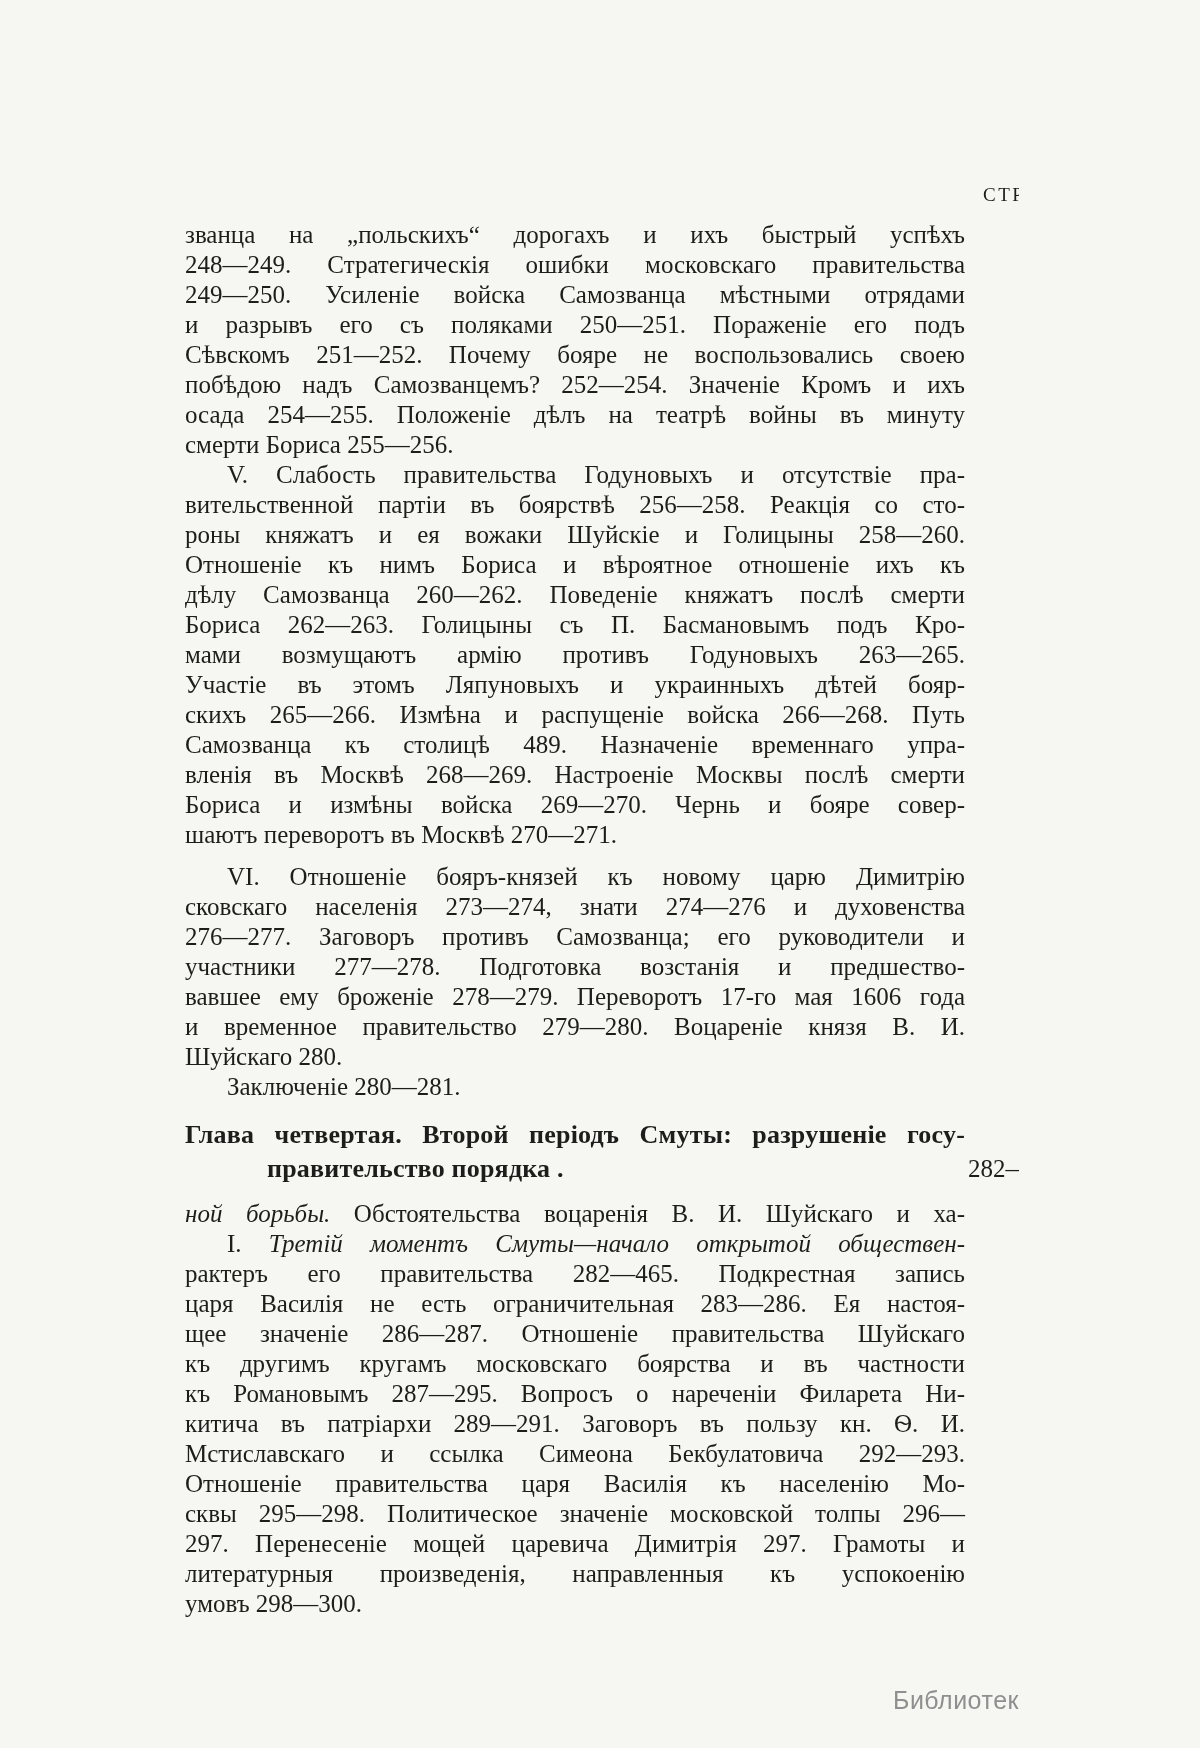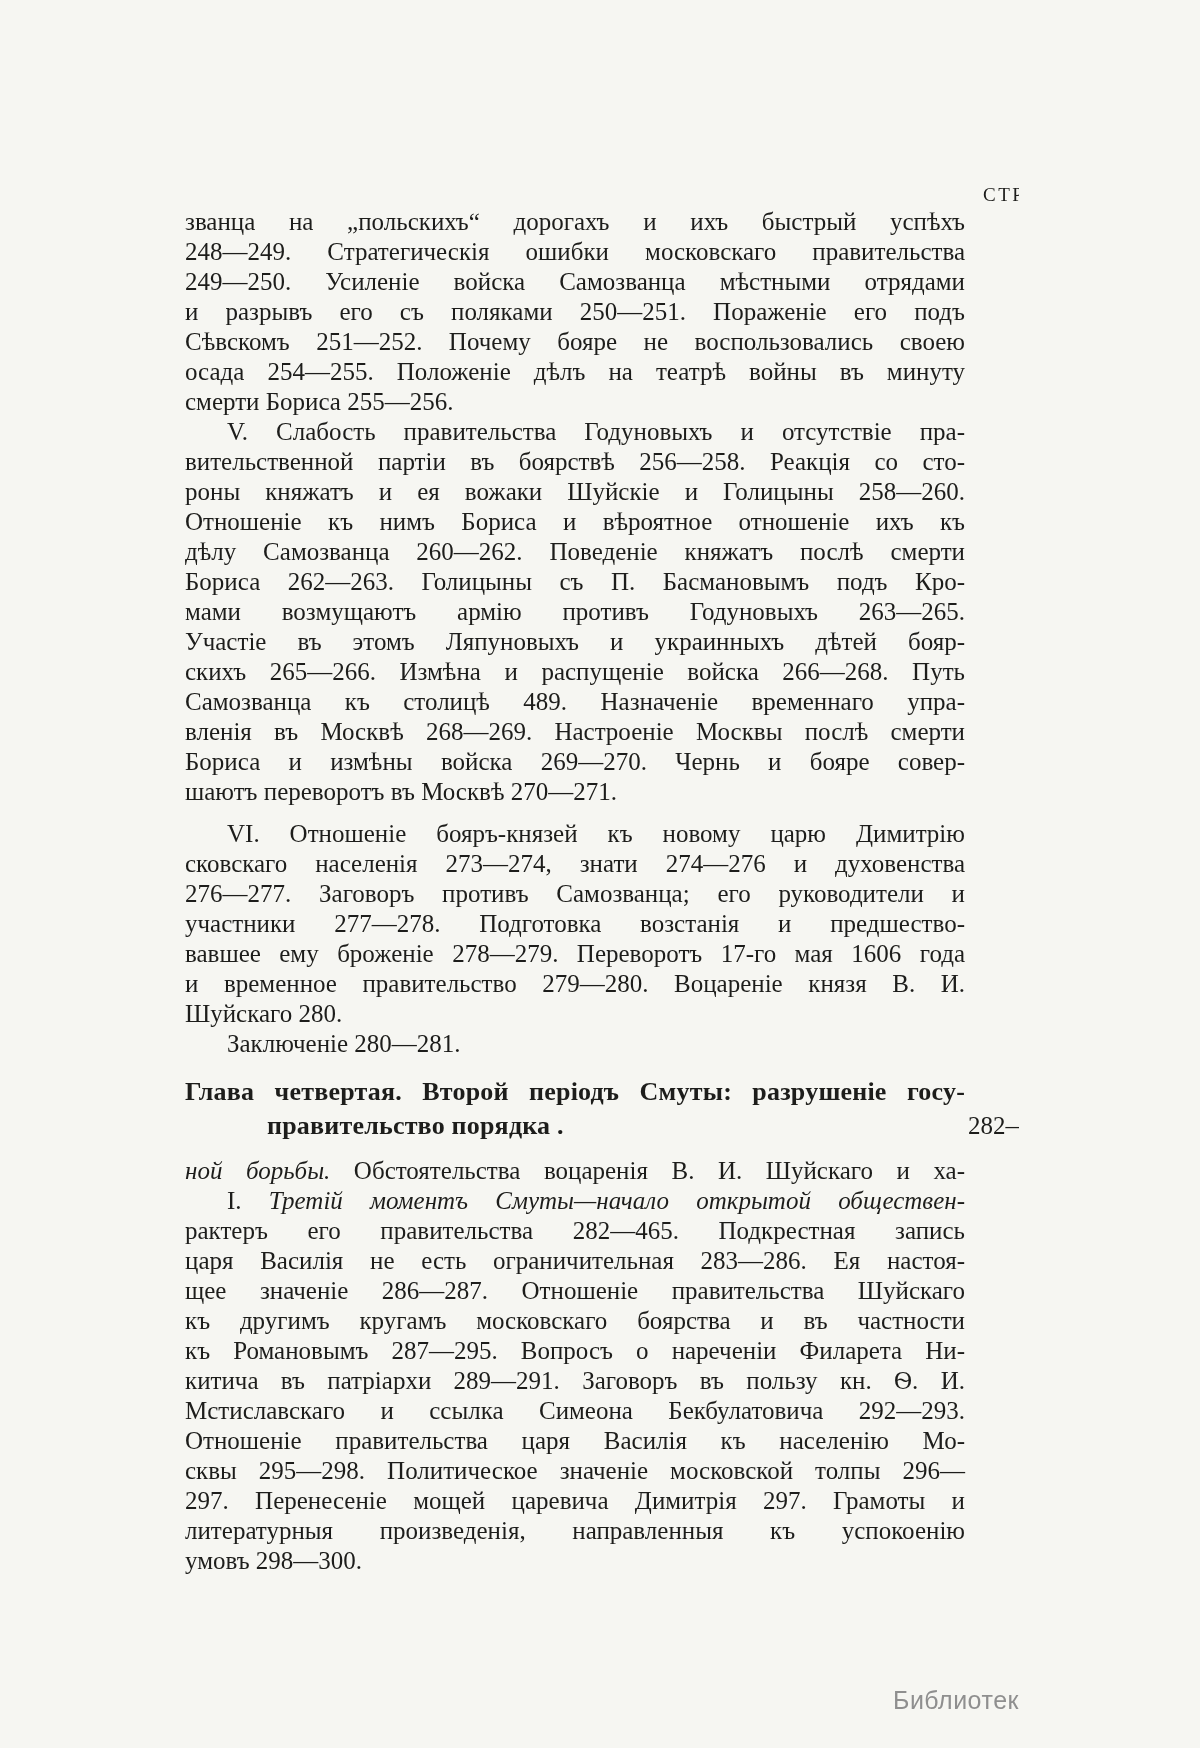--- a/index.html
+++ b/index.html
@@ -19,21 +19,21 @@
   }
   .folio{
     position:absolute;left:1010px;top:102px;
     font-size:26px;letter-spacing:2px;font-weight:bold;
   }
   .col-header{
     position:absolute;left:953px;top:184px;
     font-size:19px;letter-spacing:2.5px;
   }
   .body-col{
-    position:absolute;left:155px;top:207px;width:780px;
+    position:absolute;left:155px;top:220px;width:780px;
   }
   .para{margin:0;}
   #paras-before .para:nth-child(3){margin-top:12px;}
   .line{
     line-height:30px;
     font-size:25px;
     text-align:justify;
     text-align-last:justify;
     text-justify:inter-word;
     white-space:nowrap;
@@ -79,20 +79,21 @@
 
   <div class="body-col">
 
     <div id="paras-before">
         <div class="para">
           <div class="line"><span>званца на „польскихъ“ дорогахъ и ихъ быстрый успѣхъ</span></div>
           <div class="line"><span>248—249. Стратегическія ошибки московскаго правительства</span></div>
           <div class="line"><span>249—250. Усиленіе войска Самозванца мѣстными отрядами</span></div>
           <div class="line"><span>и разрывъ его съ поляками 250—251. Пораженіе его подъ</span></div>
           <div class="line"><span>Сѣвскомъ 251—252. Почему бояре не воспользовались своею</span></div>
+          <div class="line"><span>побѣдою надъ Самозванцемъ? 252—254. Значеніе Кромъ и ихъ</span></div>
           <div class="line"><span>осада 254—255. Положеніе дѣлъ на театрѣ войны въ минуту</span></div>
           <div class="line last"><span>смерти Бориса 255—256.</span></div>
         </div>
         <div class="para">
           <div class="line indent"><span>V. Слабость правительства Годуновыхъ и отсутствіе пра-</span></div>
           <div class="line"><span>вительственной партіи въ боярствѣ 256—258. Реакція со сто-</span></div>
           <div class="line"><span>роны княжатъ и ея вожаки Шуйскіе и Голицыны 258—260.</span></div>
           <div class="line"><span>Отношеніе къ нимъ Бориса и вѣроятное отношеніе ихъ къ</span></div>
           <div class="line"><span>дѣлу Самозванца 260—262. Поведеніе княжатъ послѣ смерти</span></div>
           <div class="line"><span>Бориса 262—263. Голицыны съ П. Басмановымъ подъ Кро-</span></div>

